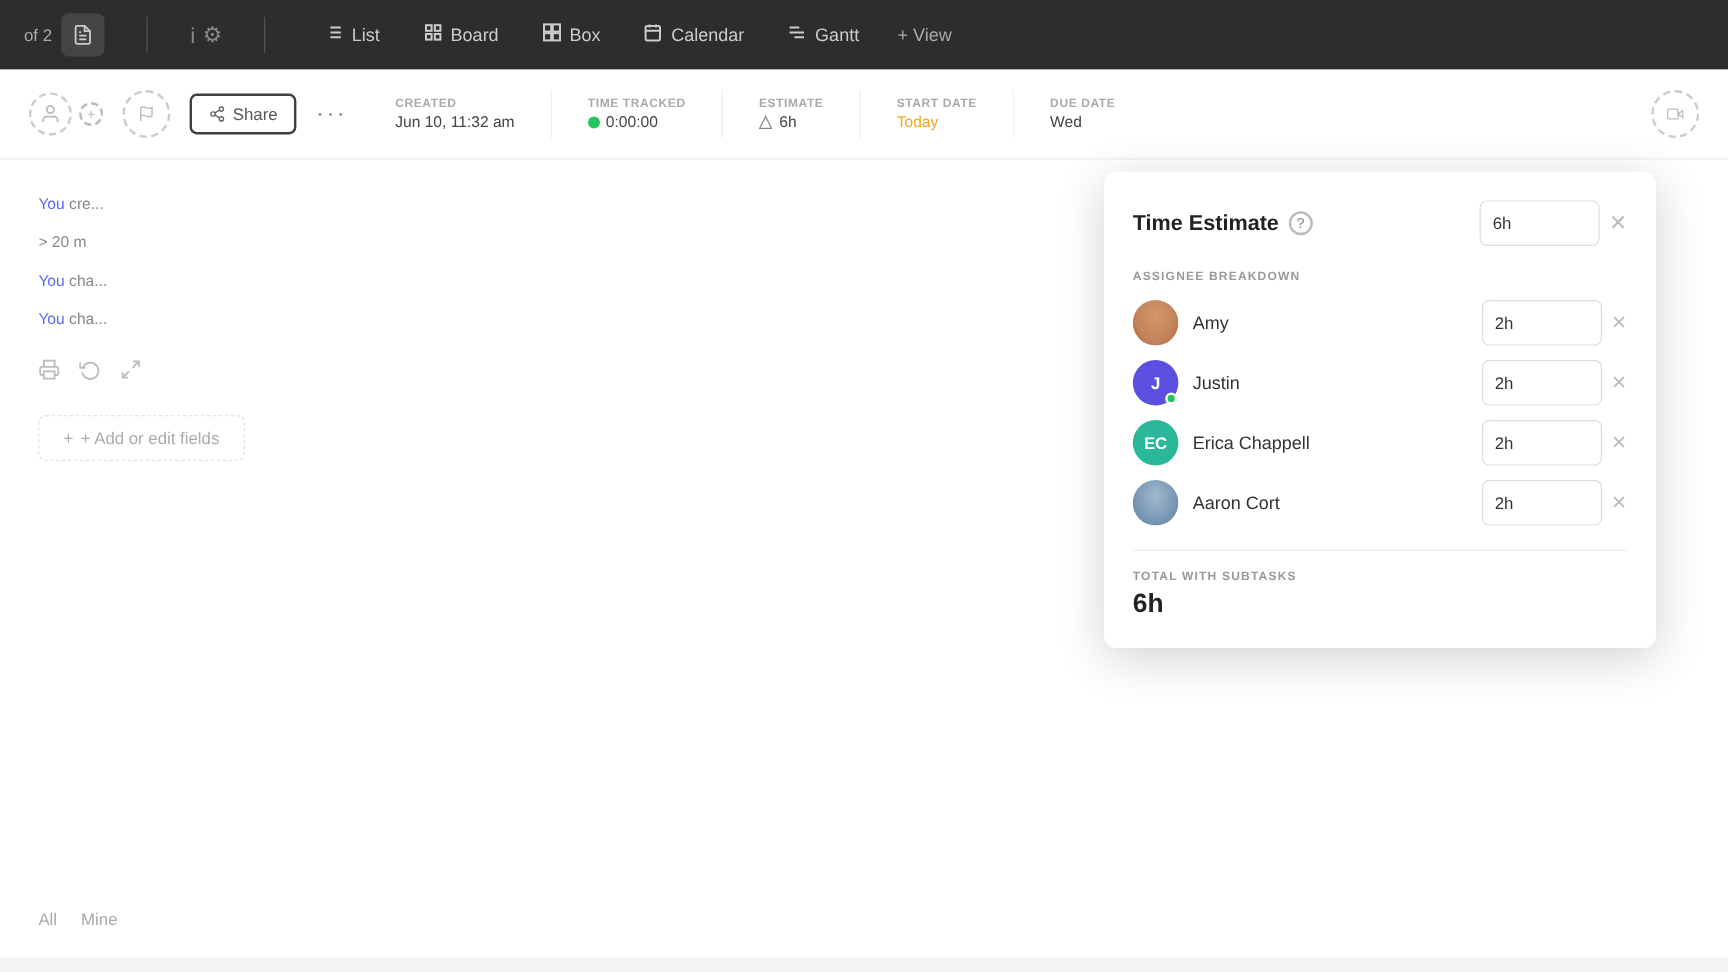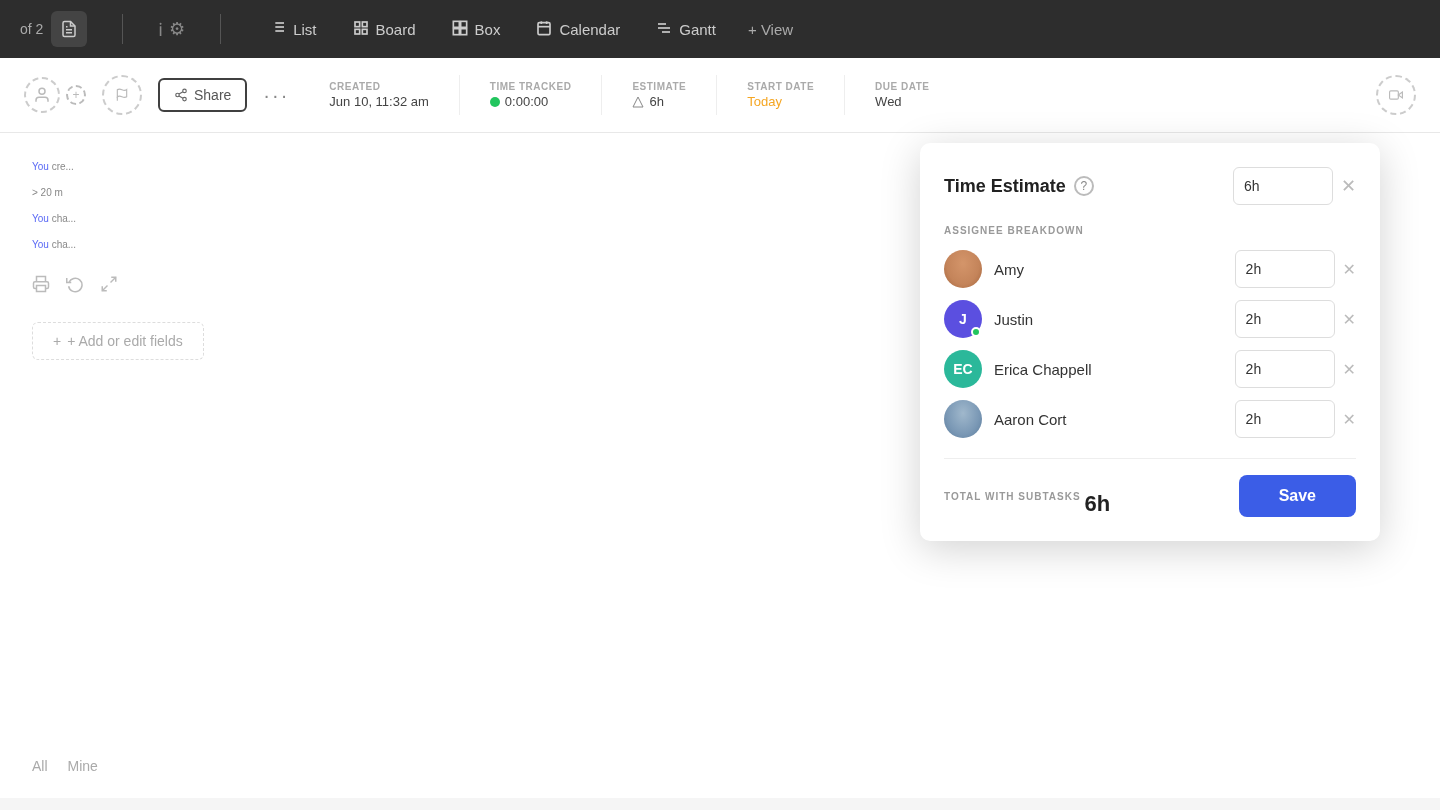--- a/index.html
+++ b/index.html
@@ -196,21 +196,21 @@
       position: relative;
     }
     .task-body {
       flex: 1;
       background: #fff;
       padding: 24px 32px;
       overflow: hidden;
     }
     .activity-area {
       color: #888;
-      font-size: 10px;
+      font-size: 13px;
       line-height: 2;
     }
     .activity-you { color: #5b6af5; }
     .activity-line { margin-bottom: 6px; }
 
     .action-icons {
       display: flex;
       gap: 16px;
       margin-top: 20px;
       color: #bbb;
@@ -393,21 +393,21 @@
     .popup-footer {
       margin-top: 20px;
       padding-top: 16px;
       border-top: 1px solid #eee;
       display: flex;
       align-items: flex-end;
       justify-content: space-between;
     }
     .total-section {
       display: flex;
-      flex-direction: row;
+      flex-direction: column;
       gap: 4px;
     }
     .total-label {
       font-size: 10px;
       font-weight: 700;
       color: #999;
       text-transform: uppercase;
       letter-spacing: 1px;
     }
     .total-value {
@@ -744,16 +744,15 @@
         <input class="assignee-input" type="text" value="2h" style="">
         <button class="row-close">✕</button>
       </div>
     </div>
 
     <div class="popup-footer">
       <div class="total-section">
         <span class="total-label">TOTAL WITH SUBTASKS</span>
         <span class="total-value">6h</span>
       </div>
-      <button class="save-btn">Save</button>
     </div>
   </div>
 </div>
 
 </body></html>

